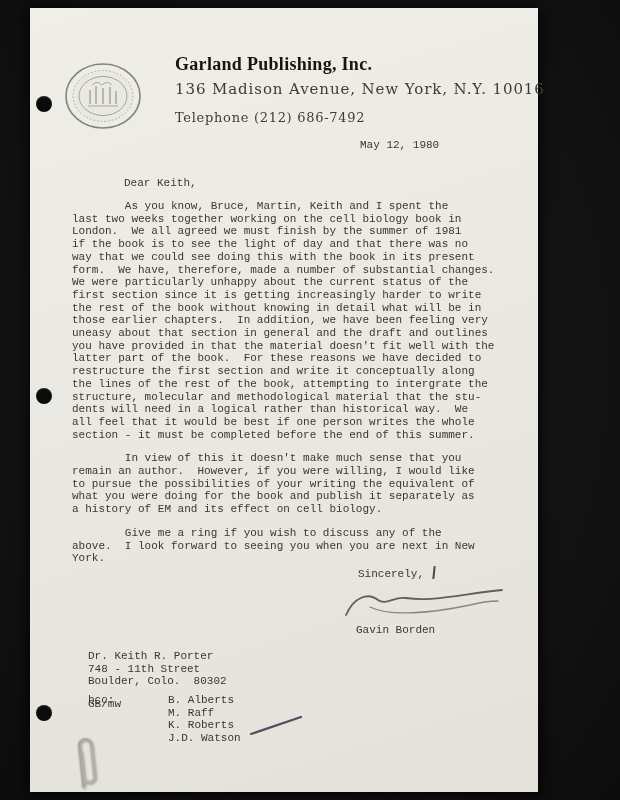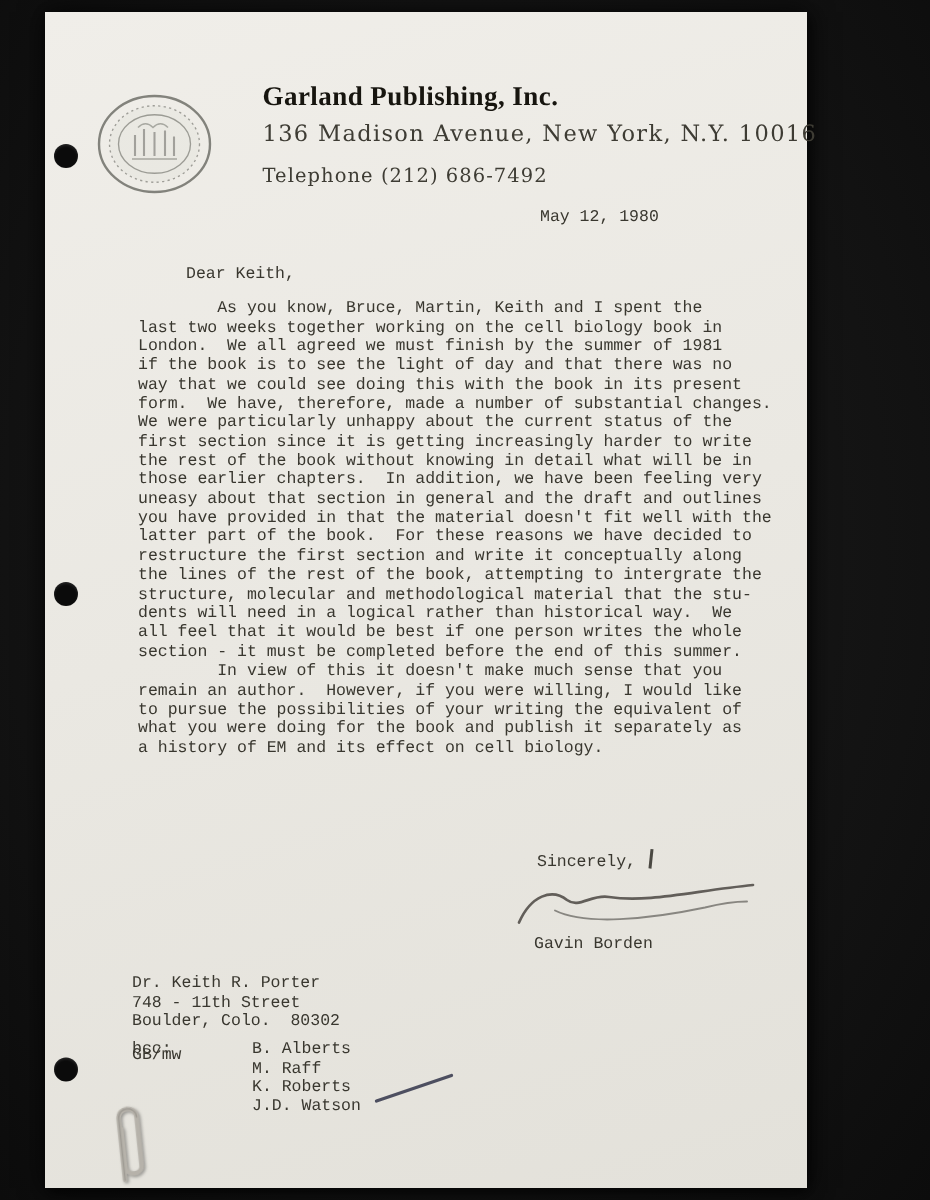--- a/index.html
+++ b/index.html
@@ -36,23 +36,23 @@
     color:#3e3c34; white-space:pre;
   }
   .address-line { font-size:15px; margin-top:5px; letter-spacing:0.9px; }
   .phone-line   { font-size:13px; margin-top:12px; letter-spacing:0.7px; }
 
   .mono { font-size:11px; line-height:12.7px; color:#39372f; white-space:pre; }
 
   .date       { position:absolute; left:330px; top:131px;text-align:right; }
   .salutation { position:absolute; left:70px;  top:169px;padding-left:24px; }
 
-  .body-text { position:absolute; left:62px; top:192px; width:462px; }
+  .body-text { position:absolute; left:42px; top:192px; width:462px; }
   .para { white-space:pre-wrap; font-size:11px; line-height:12.7px; color:#39372f; }
-  .para + .para { margin-top:1px; }
+  .para + .para { margin-top:11px; }
 
   .closing { position:absolute; left:328px; top:558px;text-align:right; }
   .pen-tick {
     display:inline-block; width:1.5px; height:13px; background:#4a4842;
     margin-left:9px; vertical-align:-2px; transform:rotate(6deg);
   }
 
   .signature { position:absolute; left:310px; top:574px; width:172px; height:44px; }
   .signer    { position:absolute; left:326px; top:616px; }
 
@@ -116,20 +116,23 @@
 the lines of the rest of the book, attempting to intergrate the
 structure, molecular and methodological material that the stu-
 dents will need in a logical rather than historical way.  We
 all feel that it would be best if one person writes the whole
 section - it must be completed before the end of this summer.</div>
       <div class="para">        In view of this it doesn't make much sense that you
 remain an author.  However, if you were willing, I would like
 to pursue the possibilities of your writing the equivalent of
 what you were doing for the book and publish it separately as
 a history of EM and its effect on cell biology.</div>
+      <div class="para">        Give me a ring if you wish to discuss any of the
+above.  I look forward to seeing you when you are next in New
+York.</div>
     </div>
 
     <div class="mono closing"><span>Sincerely,</span><span class="pen-tick"></span></div>
 
     <svg class="signature" viewBox="0 0 172 44">
       <path d="M6,33 C14,15 28,10 38,18 C46,24 54,14 66,16 C92,20 122,12 162,8" fill="none" stroke="#4a4742" stroke-width="1.8" stroke-linecap="round" opacity="0.85"></path>
       <path d="M30,25 C50,35 92,31 130,23 C142,20 152,19 158,19" fill="none" stroke="#4a4742" stroke-width="1.3" stroke-linecap="round" opacity="0.6"></path>
     </svg>
 
     <div class="mono signer">Gavin Borden</div>

